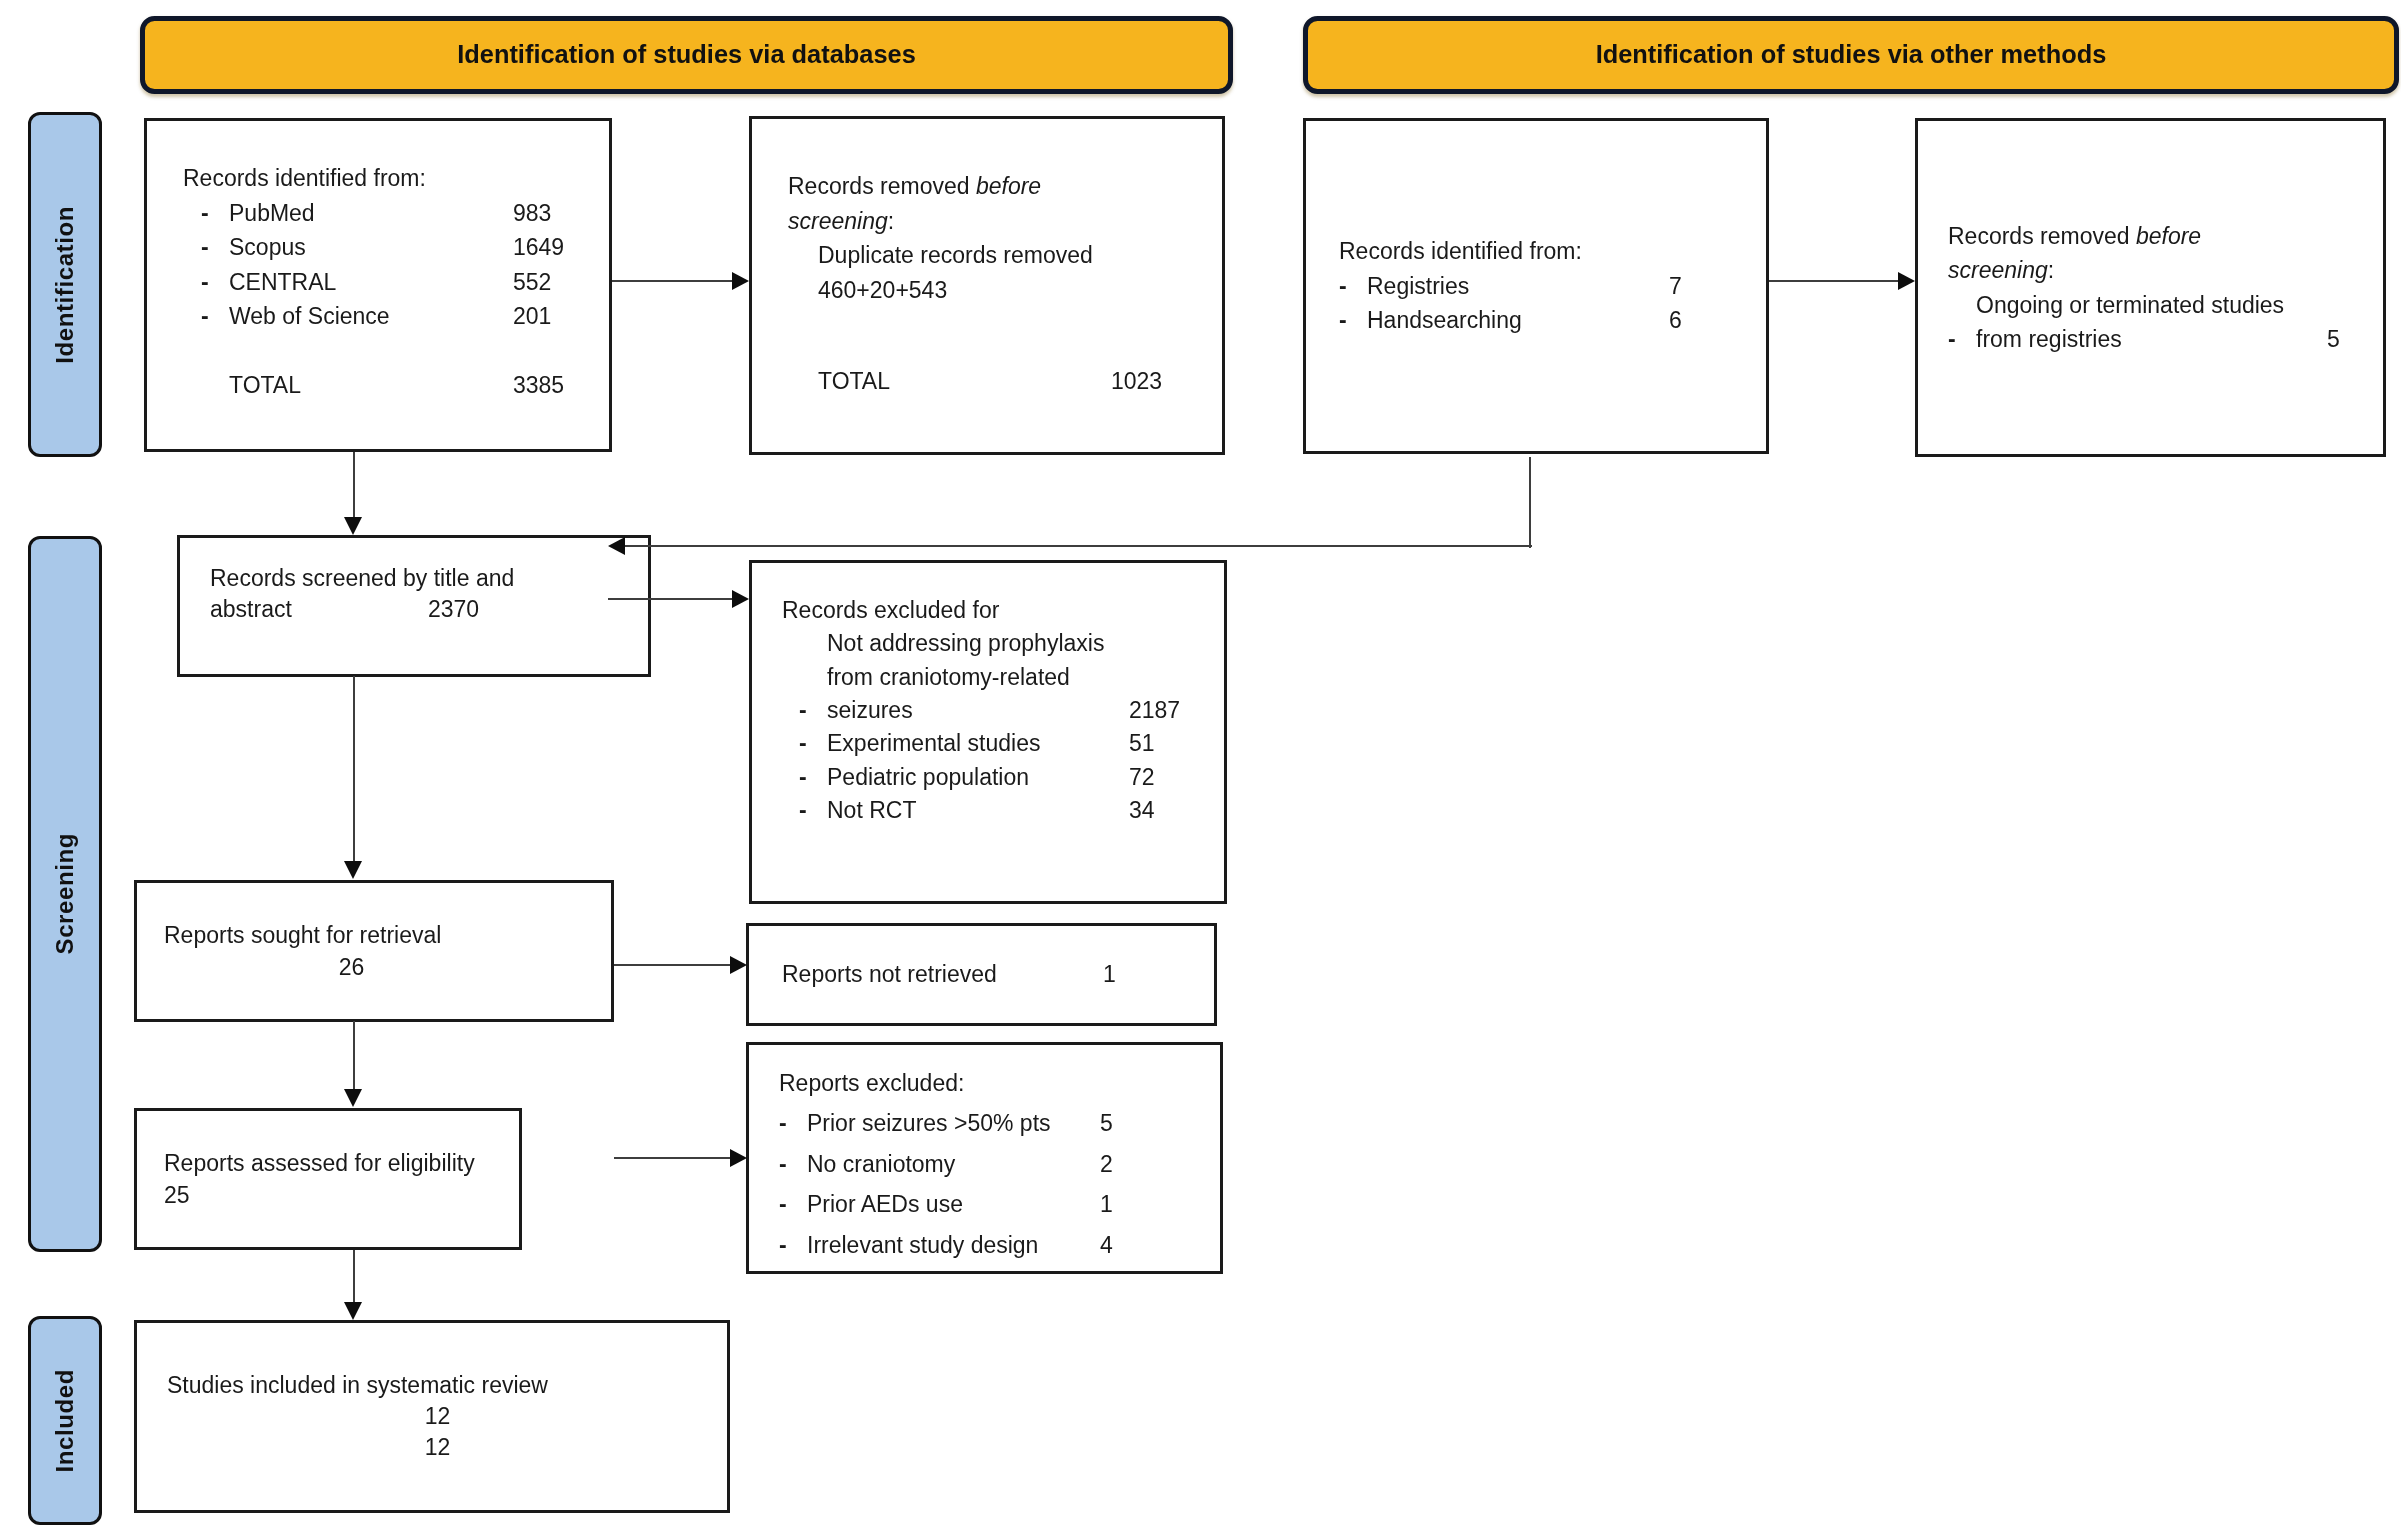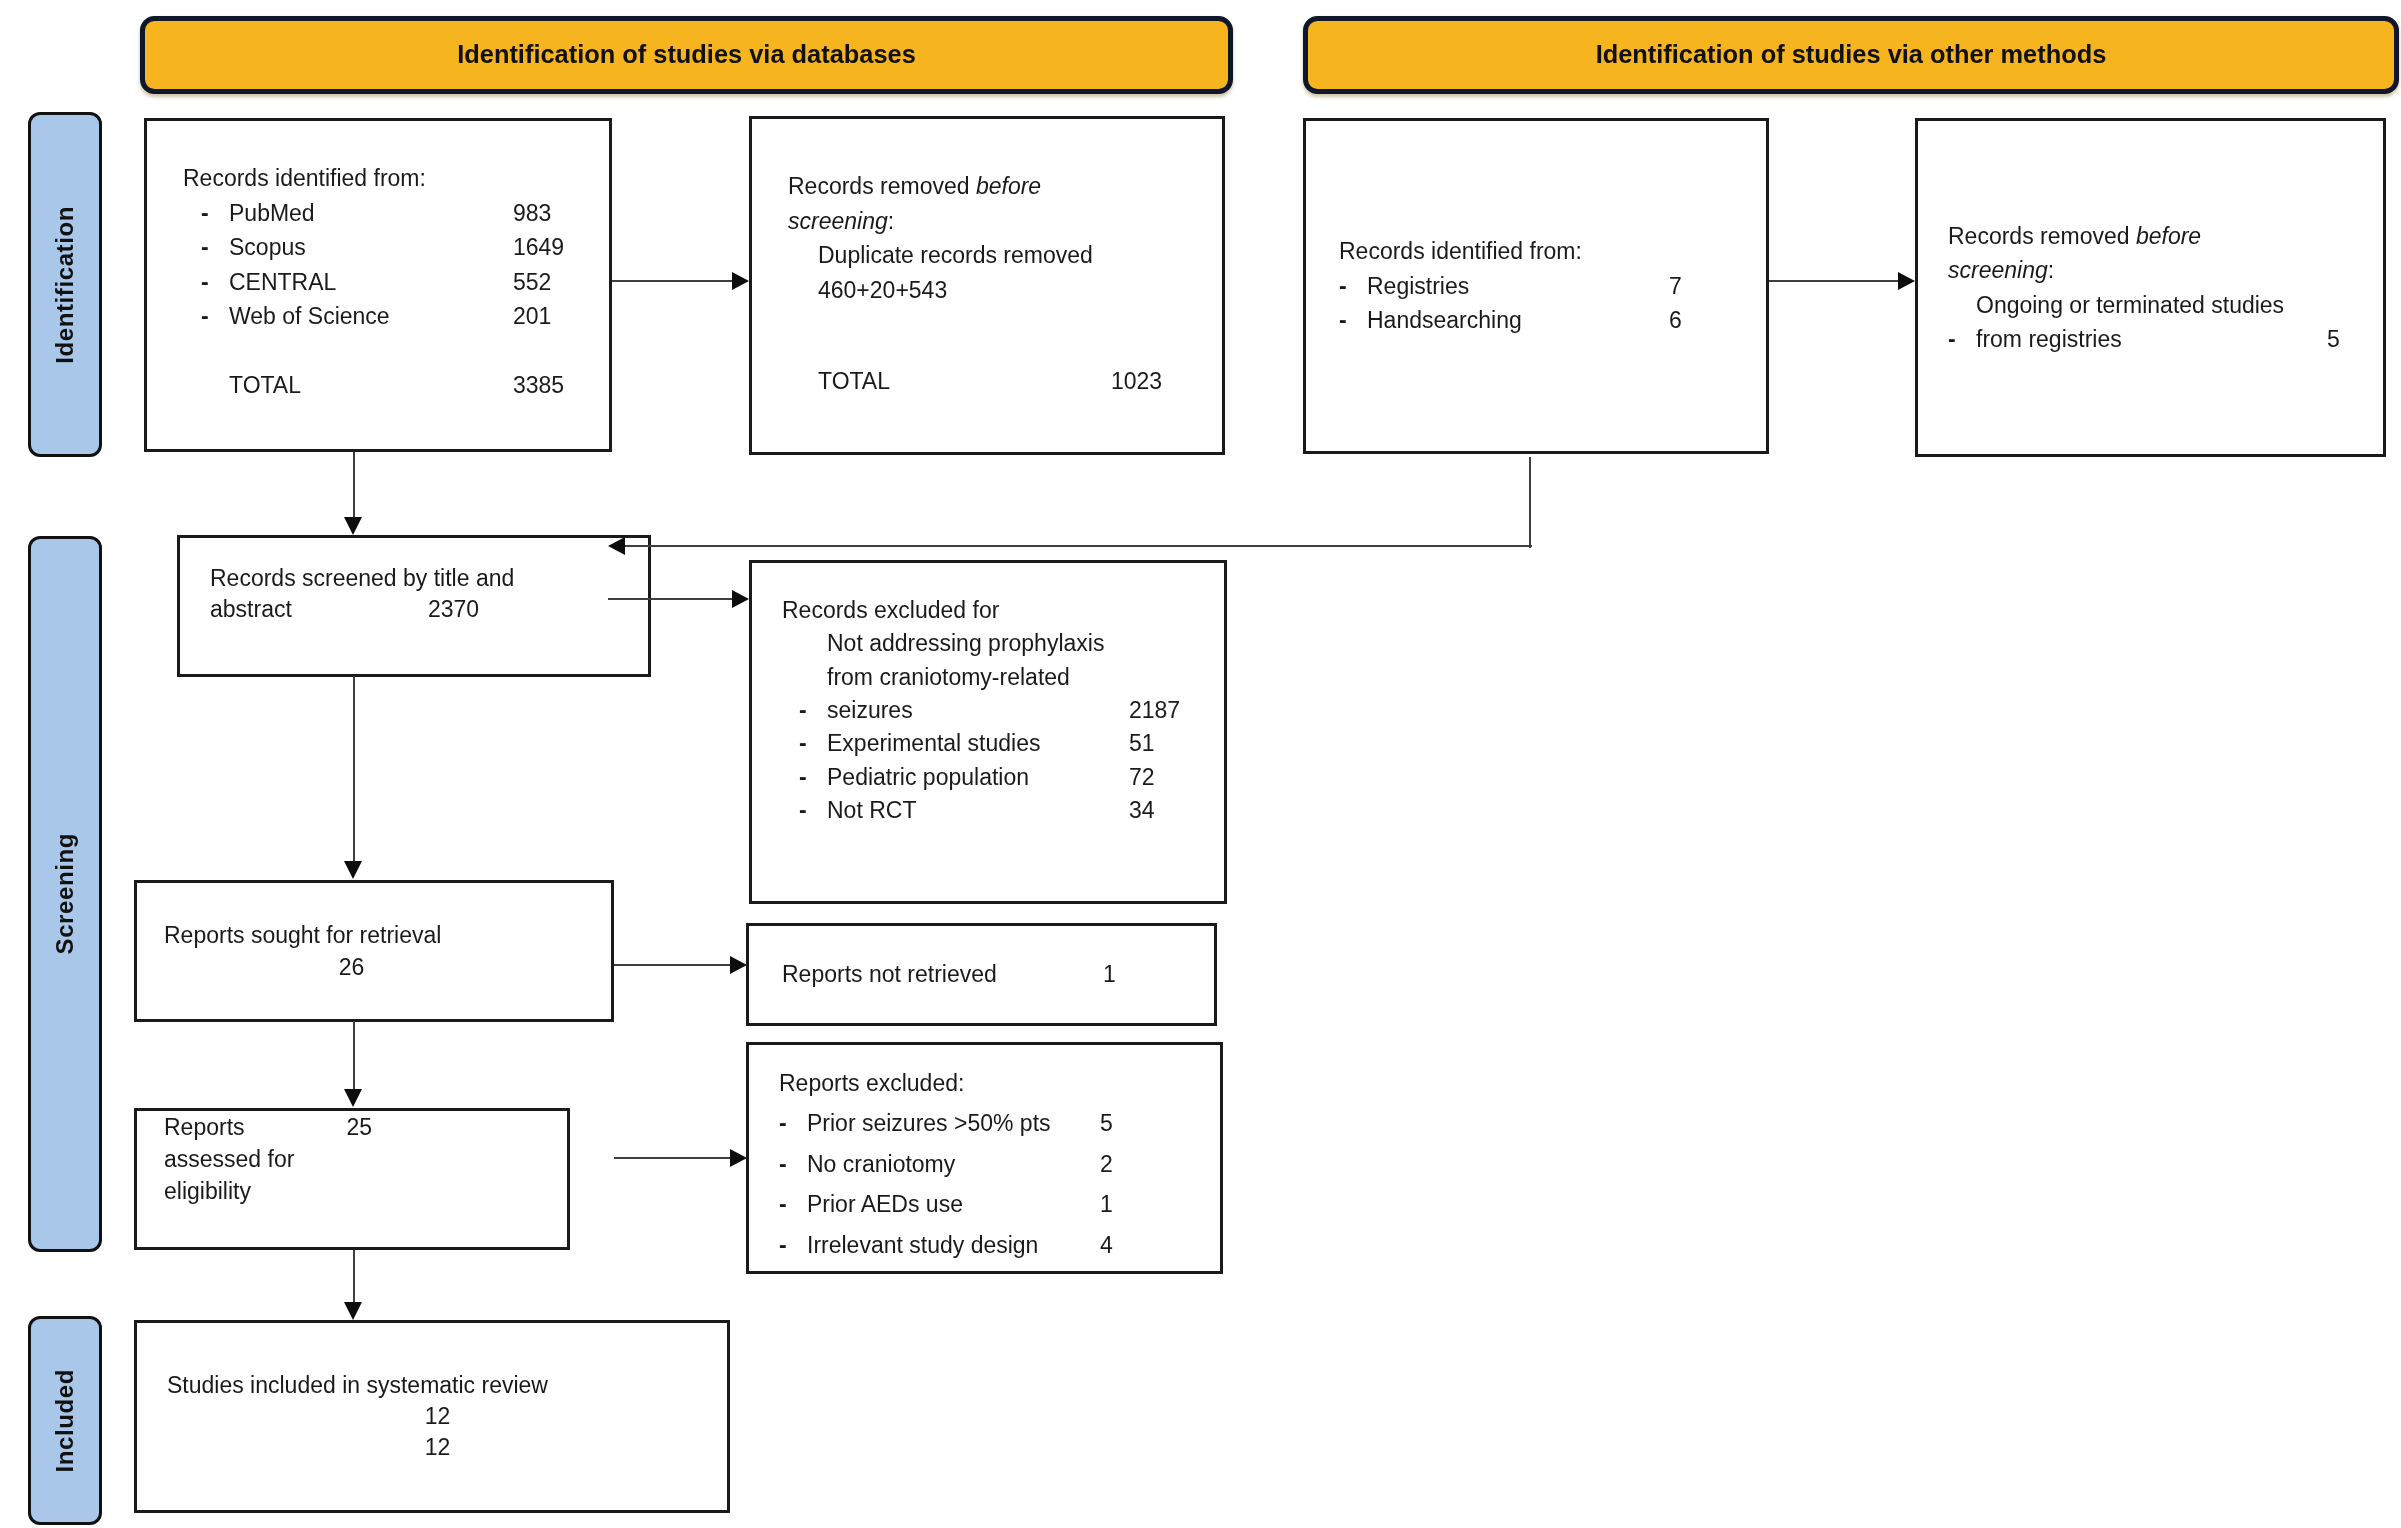--- a/index.html
+++ b/index.html
@@ -74,22 +74,22 @@
   #box-screened .line2 .lbl{width:218px;}
   #box-records-excluded{left:749px;top:560px;width:478px;height:344px;padding:31px 9.7px 0 30px;line-height:1.45;}
   #box-records-excluded .list{margin-left:17px;}
   #box-records-excluded .lbl{width:302px;}
   #box-sought{left:134px;top:880px;width:480px;height:142px;padding-left:27px;
     display:flex;flex-direction:column;justify-content:center;line-height:1.4;}
   #box-sought .num{width:375px;text-align:center;}
   #box-not-retrieved{left:746px;top:923px;width:471px;height:103px;padding-left:33px;
     display:flex;align-items:center;}
   #box-not-retrieved .lbl{width:321px;}
-  #box-assessed{left:134px;top:1108px;width:436px;height:142px;padding-left:27px;
-    display:flex;flex-direction:row;justify-content:center;line-height:1.4;}
+  #box-assessed{left:134px;top:1108px;width:388px;height:142px;padding-left:27px;
+    display:flex;flex-direction:column;justify-content:center;line-height:1.4;}
   #box-assessed .num{width:375px;}
   #box-reports-excluded{left:746px;top:1042px;width:477px;height:232px;padding:20.6px 9.7px 0 30px;line-height:1.5;}
   #box-reports-excluded .lbl{width:293px;margin-top:6px;}
   #box-included{left:134px;top:1320px;width:596px;height:193px;padding:0 12px 0 30px;
     display:flex;flex-direction:column;justify-content:center;line-height:1.35;}
   #box-included .num{text-align:center;width:541px;}
   
   .line{position:absolute;background:#3e3e3e;}
   .arr-down{position:absolute;width:0;height:0;
     border-left:9.7px solid transparent;border-right:9.7px solid transparent;

